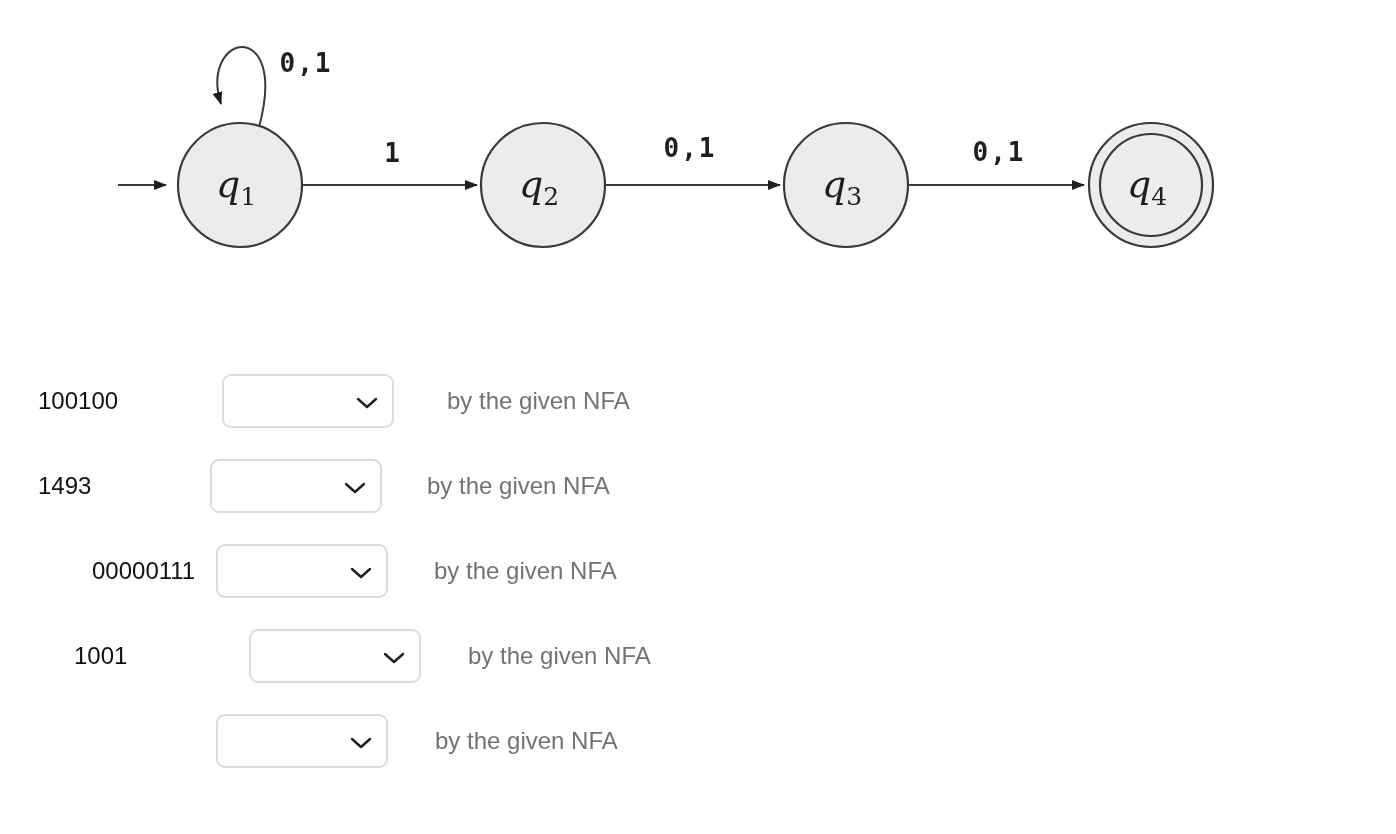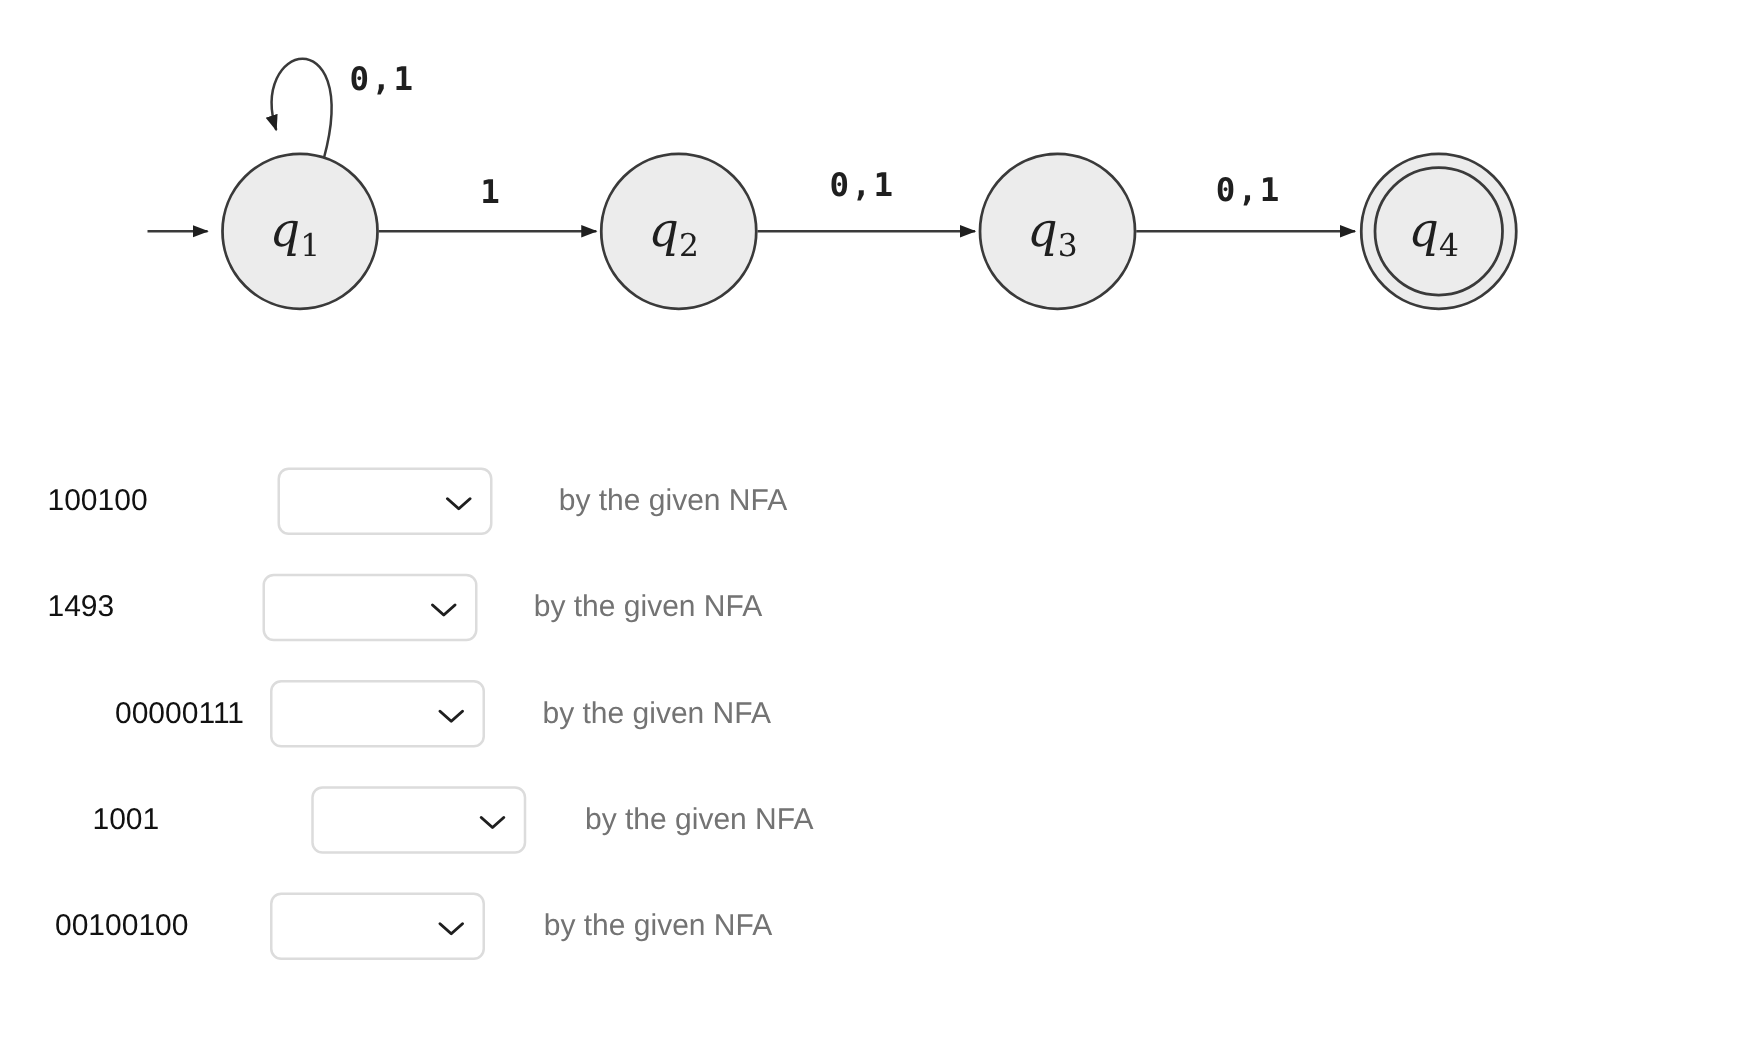--- a/index.html
+++ b/index.html
@@ -133,21 +133,20 @@
   <div class="select-box" role="combobox">
     <span class="select-value"></span>
     <svg class="chev" width="22" height="13" viewBox="0 0 22 13">
         <polyline points="2,2 11,10 20,2" fill="none" stroke="#1f1f1f" stroke-width="2.4" stroke-linecap="round" stroke-linejoin="round"></polyline>
       </svg>
   </div>
   <span class="phrase">by the given NFA</span>
 </div>
 
 <div class="q-row">
-  <span class="bstr">00100100</span>
   <div class="select-box" role="combobox">
     <span class="select-value"></span>
     <svg class="chev" width="22" height="13" viewBox="0 0 22 13">
         <polyline points="2,2 11,10 20,2" fill="none" stroke="#1f1f1f" stroke-width="2.4" stroke-linecap="round" stroke-linejoin="round"></polyline>
       </svg>
   </div>
   <span class="phrase">by the given NFA</span>
 </div>
 
 </body></html>

